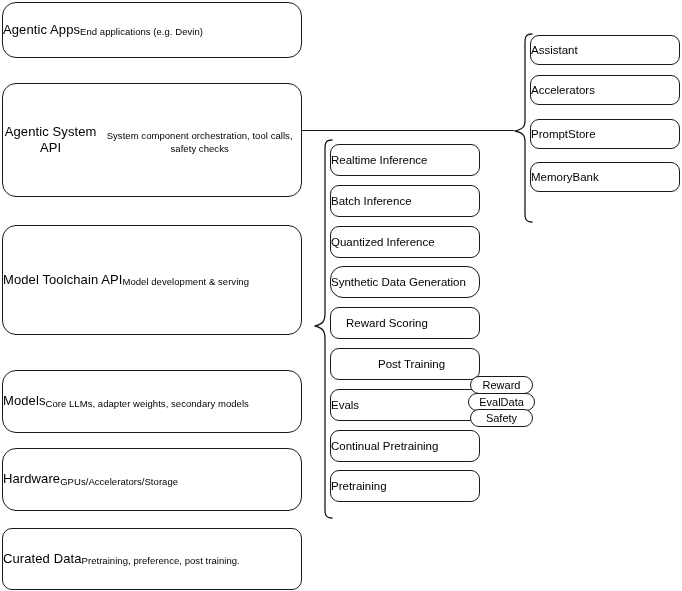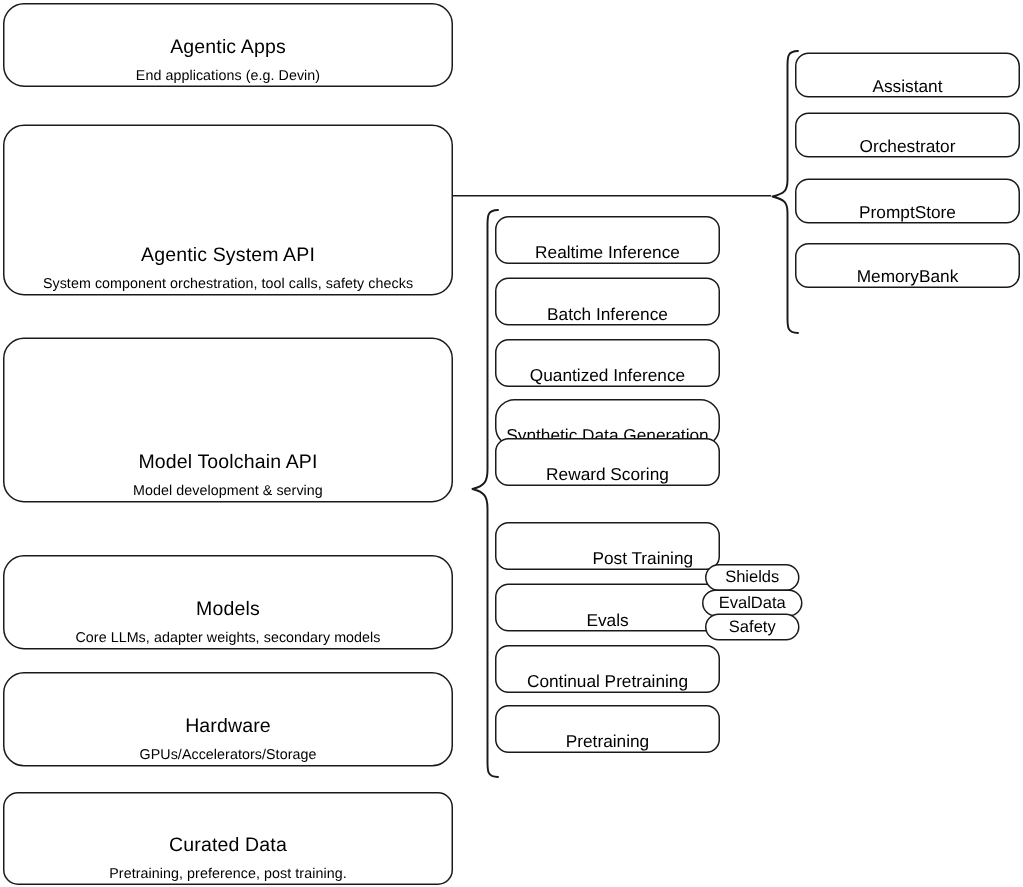--- a/index.html
+++ b/index.html
@@ -18,23 +18,22 @@
   }
 
   
   .box {
     position: absolute;
     box-sizing: border-box;
     border: 1.3px solid #1a1a1a;
     border-radius: 12px;
     background: #ffffff;
     display: flex;
-    flex-direction: column;
     align-items: center;
-    justify-content: flex-end;
+    justify-content: flex-start;
     text-align: center;
   }
 
   
   .layer {
     left: 2px;
     width: 300px;
     border-radius: 14px;
   }
   .layer-title {
@@ -169,51 +168,51 @@
   </div>
   <div class="box mid" style="top:185px;">
     <span>Batch Inference</span>
   </div>
   <div class="box mid" style="top:226px;">
     <span>Quantized Inference</span>
   </div>
   <div class="box mid" style="top:266px;border-radius:13px;">
     <span>Synthetic Data Generation</span>
   </div>
-  <div class="box mid" style="top:292px;">
+  <div class="box mid" style="top:307px;padding-left:15px;">
     <span>Reward Scoring</span>
   </div>
   <div class="box mid" style="top:348px;padding-left:47px;">
     <span>Post Training</span>
   </div>
   <div class="box mid" style="top:389px;">
     <span>Evals</span>
   </div>
   <div class="box mid" style="top:470px;">
     <span>Pretraining</span>
   </div>
   <div class="box mid" style="top:430px;">
     <span>Continual Pretraining</span>
   </div>
 
   <div class="pill" style="left:470px; top:376px; width:63px;">
-    <span>Shields</span>
+    <span>Reward</span>
   </div>
   <div class="pill" style="left:468px; top:393px; width:67px;">
     <span>EvalData</span>
   </div>
   <div class="pill" style="left:470px; top:409px; width:63px;">
     <span>Safety</span>
   </div>
 
   <div class="box right" style="top:35px;">
     <span>Assistant</span>
   </div>
   <div class="box right" style="top:75px;">
-    <span>Orchestrator</span>
+    <span>Accelerators</span>
   </div>
   <div class="box right" style="top:119px;">
     <span>PromptStore</span>
   </div>
   <div class="box right" style="top:162px;">
     <span>MemoryBank</span>
   </div>
 
 </div>
 

